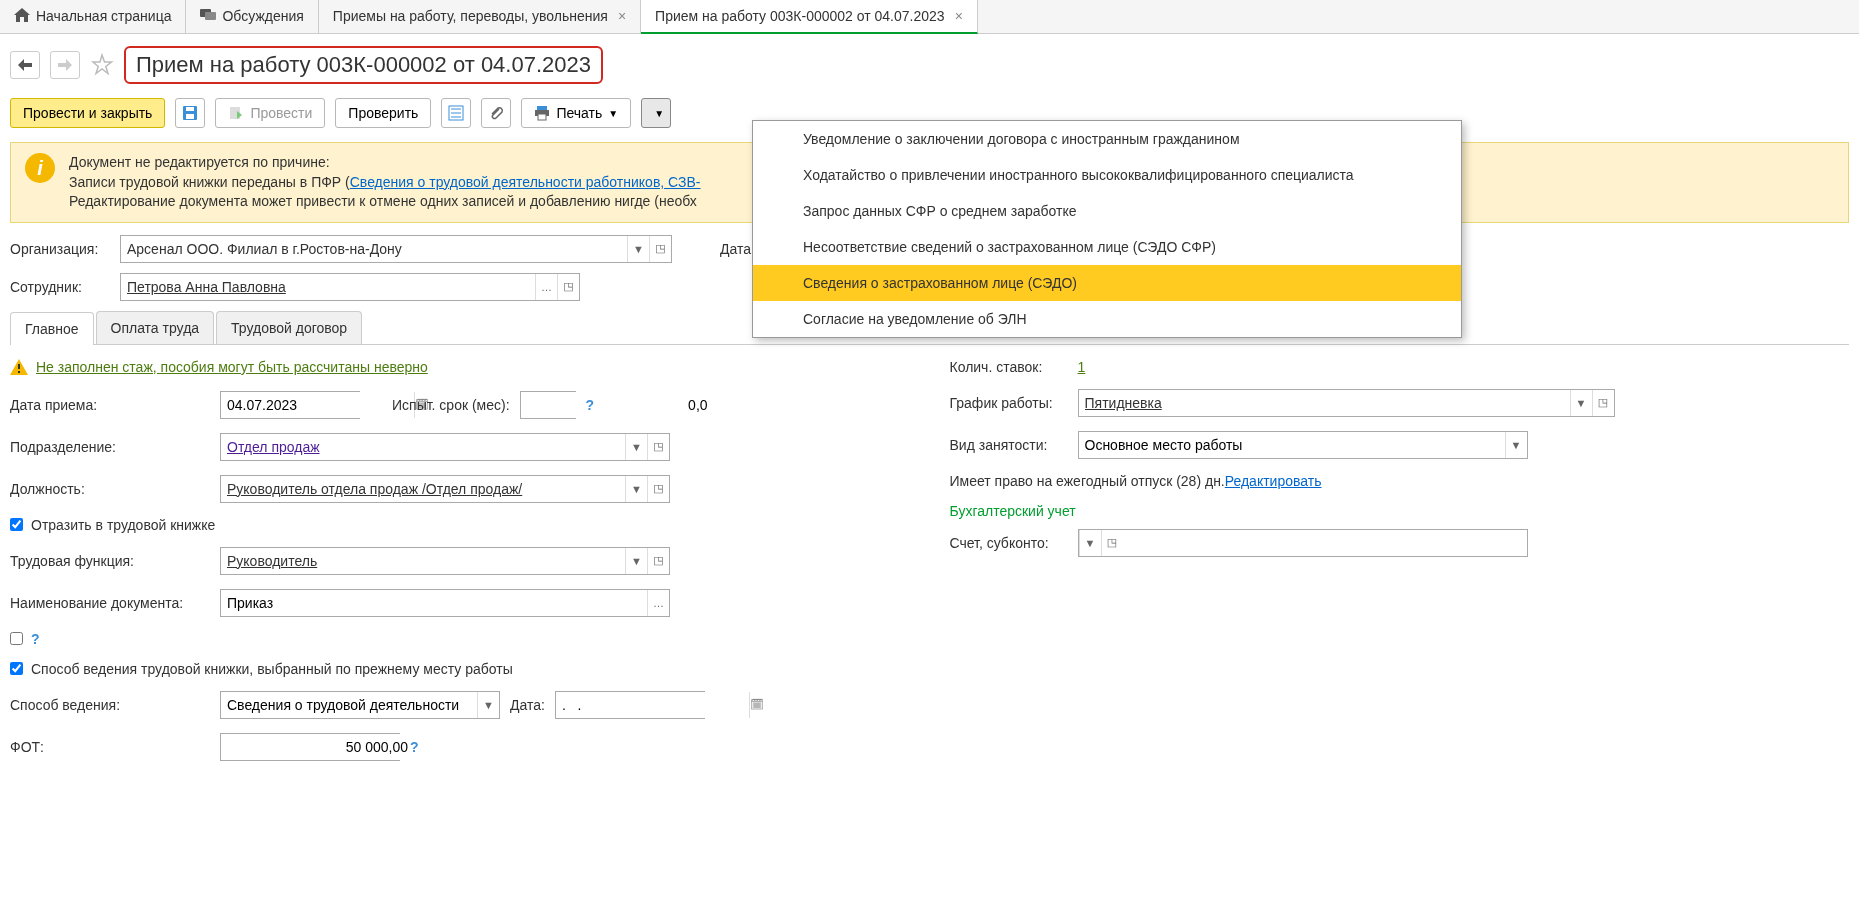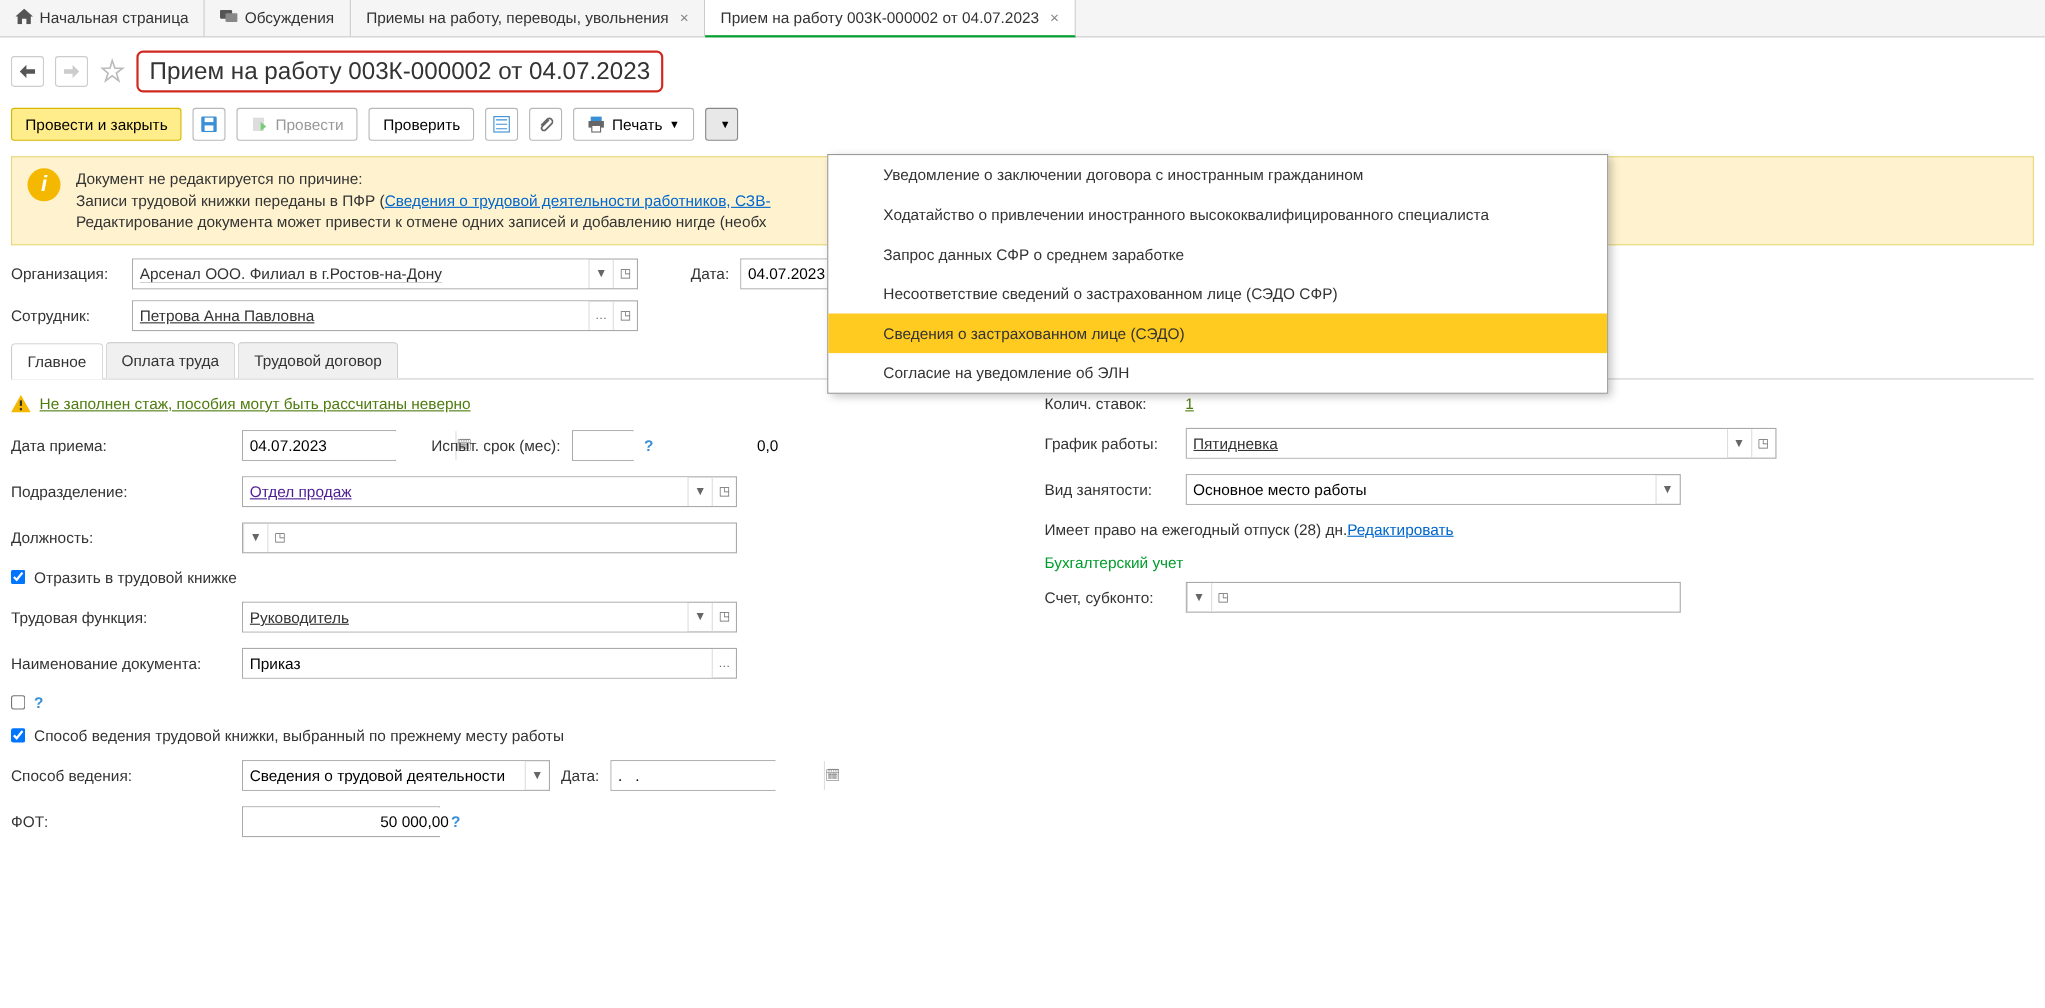--- a/index.html
+++ b/index.html
@@ -56,21 +56,21 @@
 .field-row { display: flex; align-items: center; margin-bottom: 14px; gap: 10px; }
 .field-label { width: 200px; }
 .field-label-r { width: 118px; }
 .cb-row { display: flex; align-items: center; gap: 8px; margin-bottom: 14px; }
 .q-mark { color: #3a8fd6; font-weight: bold; cursor: pointer; }
 .green-head { color: #009e2e; margin-bottom: 10px; }
 .vacation-row { display: flex; justify-content: flex-start; align-items: center; margin-bottom: 14px; }
 .edit-link { color: #0066cc; text-decoration: underline; }
 
 
-.dropdown-menu { position: absolute; top: 140px; left: 752px; width: 710px; background: #fff; border: 1px solid #999; box-shadow: 3px 3px 8px rgba(0,0,0,.25); z-index: 100; }
+.dropdown-menu { position: absolute; top: 120px; left: 752px; width: 710px; background: #fff; border: 1px solid #999; box-shadow: 3px 3px 8px rgba(0,0,0,.25); z-index: 100; }
 .dropdown-item { padding: 10px 50px; cursor: pointer; }
 .dropdown-item.hl { background: #ffcb20; }
 
 
 svg { display: block; }
 </style>
 </head>
 <body>
 
 <div class="tabs-bar">
@@ -169,21 +169,21 @@
     <div>
       <span>Записи трудовой книжки переданы в ПФР (</span><a href="#">Сведения о трудовой деятельности работников, СЗВ-</a>
     </div>
     <div>Редактирование документа может привести к отмене одних записей и добавлению нигде (необх</div>
   </div>
 </div>
 
 <div class="form-area">
   <div class="form-row">
     <div class="form-label">Организация:</div>
-    <div class="input-combo" style="width:460px">
+    <div class="input-combo" style="width:552px">
       <input class="underline-link" style="text-decoration: underline; color: rgb(51, 51, 51);" value="Арсенал ООО. Филиал в г.Ростов-на-Дону">
       <div class="dd">▼</div>
       <div class="ext">◳</div>
     </div>
     <div style="width:28px"></div>
     <div>Дата:</div>
     <div class="input-combo" style="width:130px">
       <input value="04.07.2023" style="">
     </div>
   </div>
@@ -234,20 +234,21 @@
       <div class="input-combo" style="width:450px">
         <input style="text-decoration: underline; color: #4c1d95;" value="Отдел продаж">
         <div class="dd">▼</div>
         <div class="ext">◳</div>
       </div>
     </div>
 
     <div class="field-row">
       <div class="field-label">Должность:</div>
       <div class="input-combo" style="width:450px">
+        <input style="text-decoration: underline; color: rgb(51, 51, 51);" value="Руководитель отдела продаж /Отдел продаж/">
         <div class="dd">▼</div>
         <div class="ext">◳</div>
       </div>
     </div>
 
     <div class="cb-row">
       <input type="checkbox" checked="" style="">
       <span>Отразить в трудовой книжке</span>
     </div>
 

